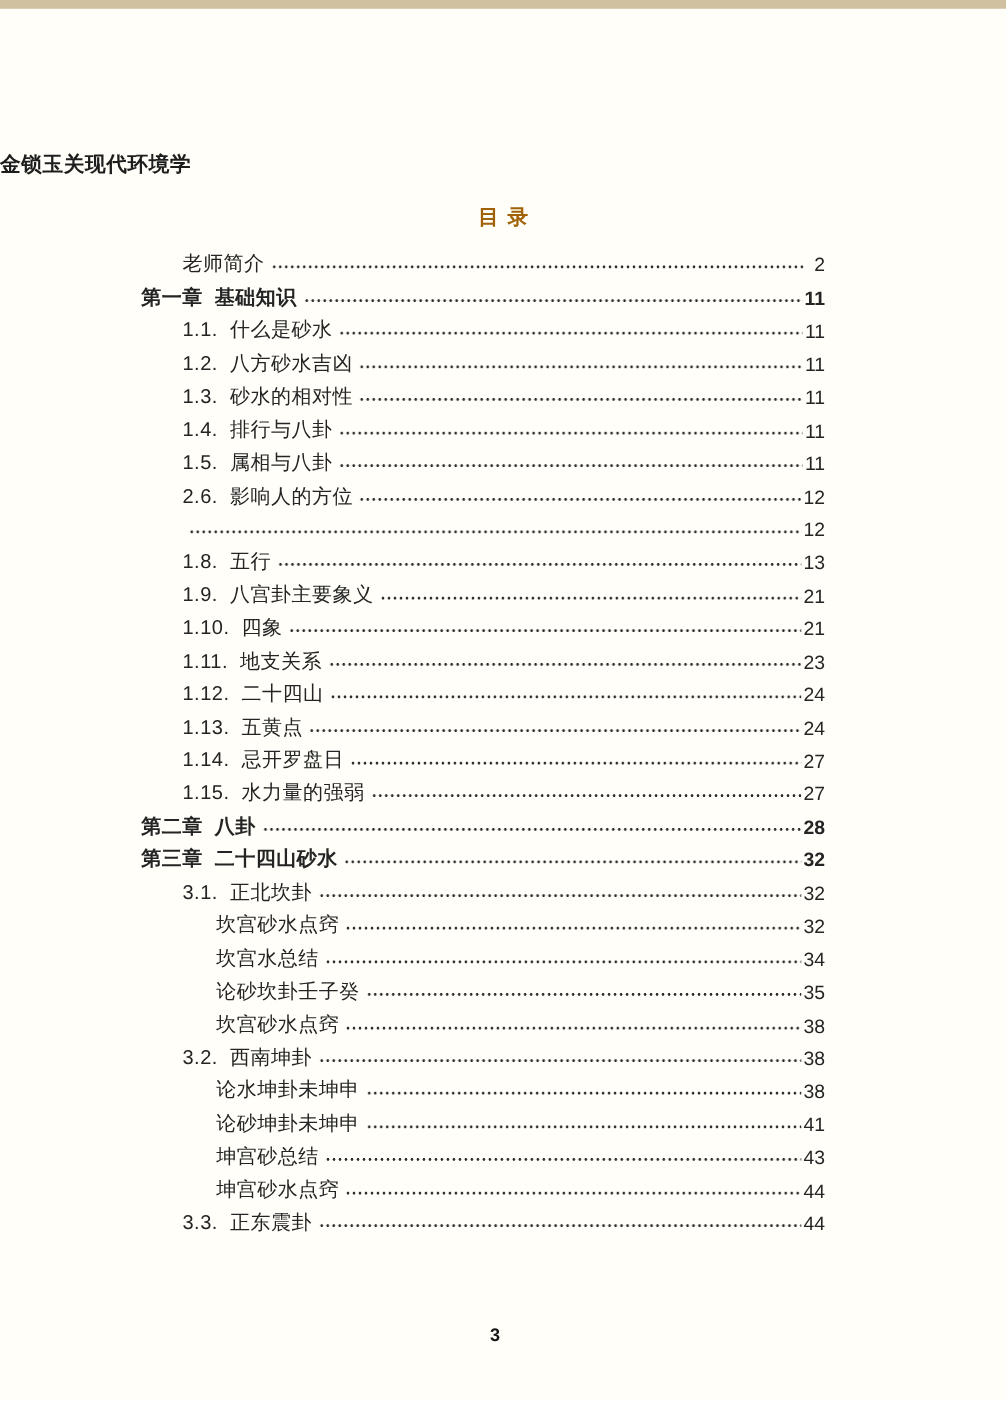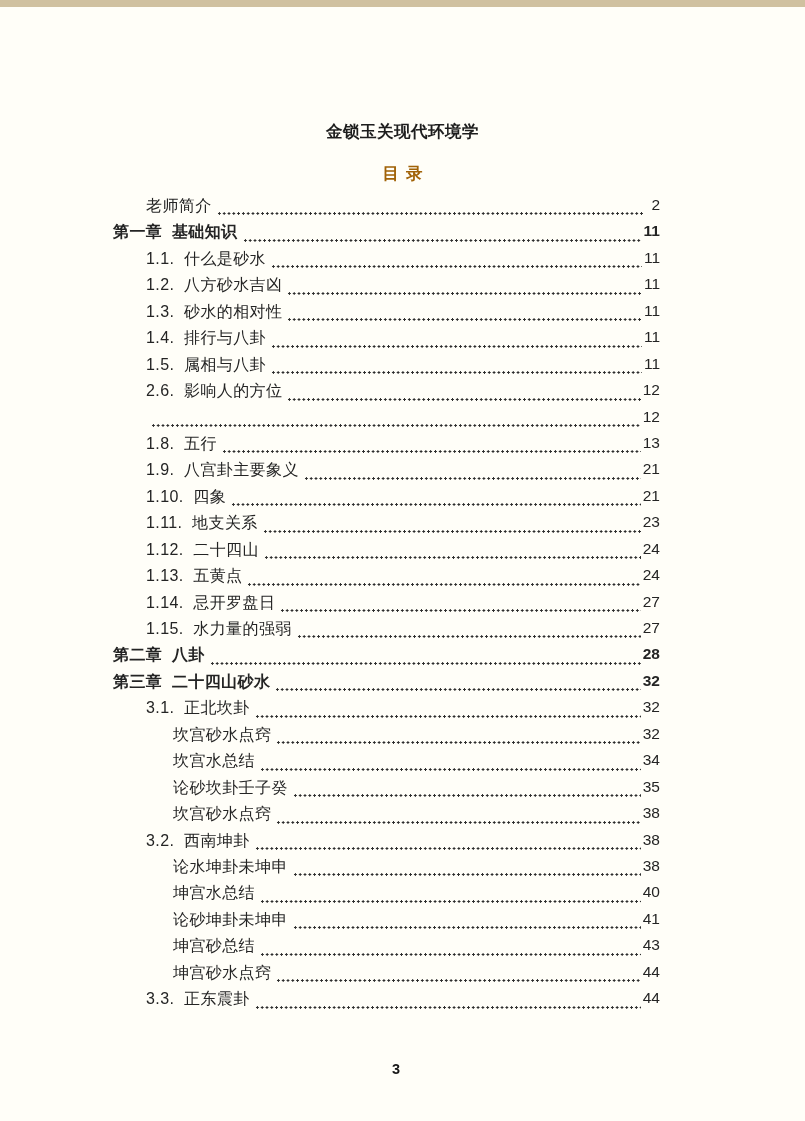--- a/index.html
+++ b/index.html
@@ -19,21 +19,20 @@
     position: absolute;
     top: 0; left: 0;
     width: 805px; height: 7px;
     background: linear-gradient(90deg, #cdbe9c 0%, #d6c8a8 18%, #cbbc9a 37%, #d4c5a4 55%, #cregister 0, #cfc09f 72%, #d6c7a7 88%, #cbbc9b 100%);
     background-color: #d0c1a0;
   }
   .doc-title {
     position: absolute;
     top: 121px; left: 0;
     width: 805px;
-    text-align: center;
     font-size: 16.5px;
     font-weight: bold;
     letter-spacing: 0.5px;
     color: #1d1d1d;
   }
   .toc-title {
     position: absolute;
     top: 163px; left: 0;
     width: 805px;
     text-align: center;
@@ -44,21 +43,21 @@
     color: #a16207;
   }
   .toc {
     position: absolute;
     top: 196px;
     left: 113px;
     width: 547px;
   }
   .toc-row {
     display: flex;
-    align-items: flex-start;
+    align-items: flex-end;
     height: 26.45px;
     font-size: 16px;
     letter-spacing: 0.4px;
   }
   .toc-row.lvl0 { padding-left: 0; font-weight: bold; }
   .toc-row.lvl1 { padding-left: 33px; }
   .toc-row.lvl2 { padding-left: 60px; }
   .toc-label {
     white-space: pre;
     flex: 0 0 auto;
@@ -253,25 +252,20 @@
         <span class="dots"></span>
         <span class="pagenum">38</span>
       </div>
 
       <div class="toc-row lvl2">
         <span class="toc-label">论水坤卦未坤申</span>
         <span class="dots"></span>
         <span class="pagenum">38</span>
       </div>
 
-      <div class="toc-row lvl2">
-        <span class="toc-label">坤宫水总结</span>
-        <span class="dots"></span>
-        <span class="pagenum">40</span>
-      </div>
 
       <div class="toc-row lvl2">
         <span class="toc-label">论砂坤卦未坤申</span>
         <span class="dots"></span>
         <span class="pagenum">41</span>
       </div>
 
       <div class="toc-row lvl2">
         <span class="toc-label">坤宫砂总结</span>
         <span class="dots"></span>

